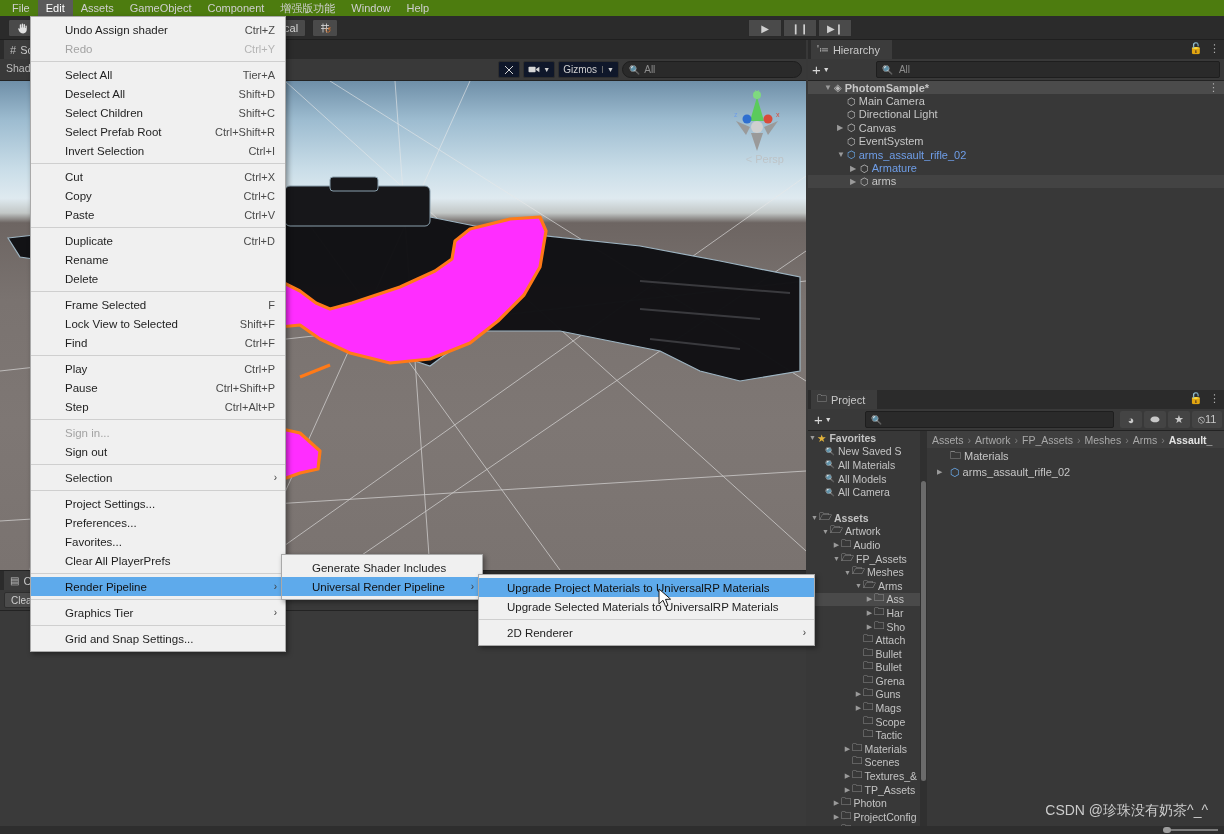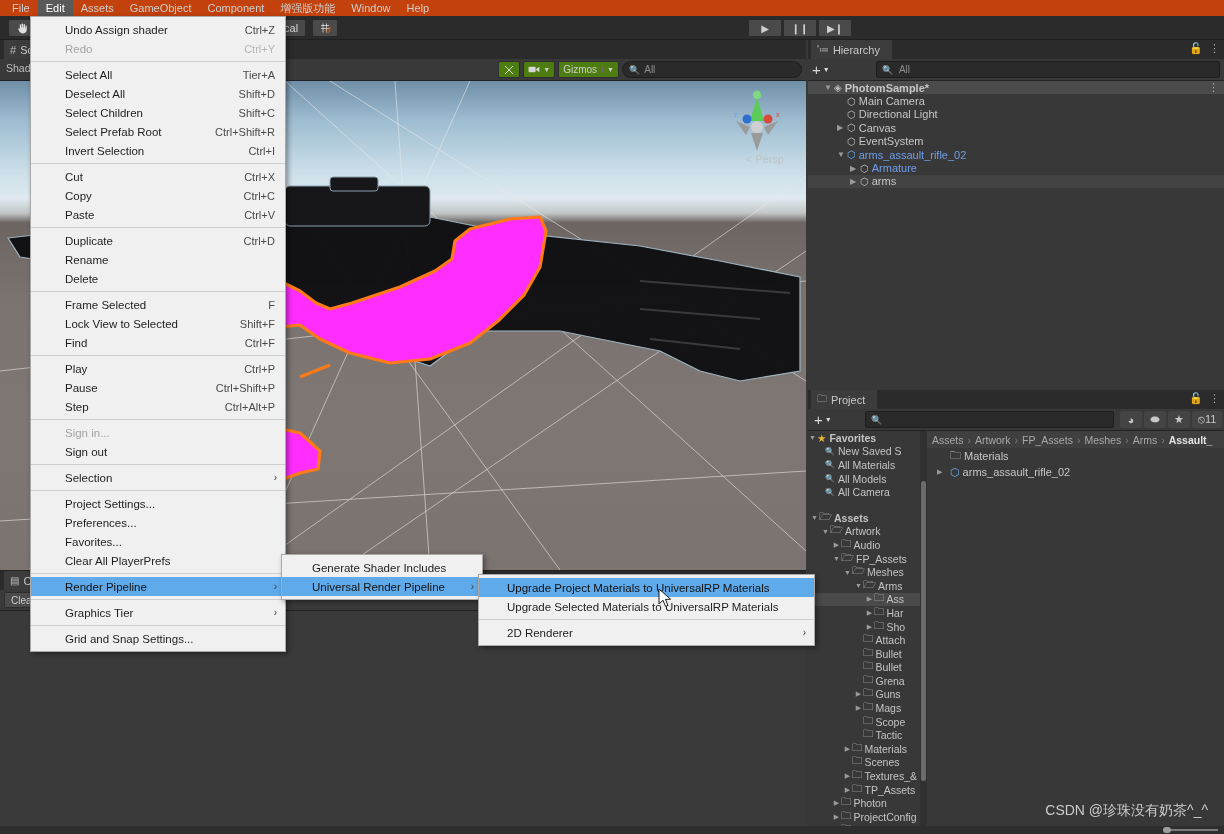--- a/index.html
+++ b/index.html
@@ -7,21 +7,21 @@
     width: 1224px; height: 834px;
     background: #383838;
     font-family: "Liberation Sans", sans-serif;
     overflow: hidden;
   }
   #root { position: relative; width: 1224px; height: 834px; }
 
   
   .menubar {
     position: absolute; left: 0; top: 0; width: 1224px; height: 16px;
-    background: #c2410c; display: flex; align-items: center;
+    background: #4d7c0f; display: flex; align-items: center;
     padding-left: 4px; font-size: 11px; color: #cfcfcf;
   }
   .menubar .mi { padding: 0 8px; height: 16px; line-height: 16px; white-space: nowrap; }
   .menubar .mi.active { background: #5a5a5a; color: #fff; }
 
   
   .toolbar {
     position: absolute; left: 0; top: 16px; width: 1224px; height: 24px;
     background: #2b2b2b; border-bottom: 1px solid #1f1f1f;
   }
@@ -52,21 +52,21 @@
     background: #3c3c3c; color: #c9c9c9; font-size: 11px;
     display: flex; align-items: center; gap: 4px;
   }
   .scene-toolbar {
     position: absolute; left: 0; top: 19px; width: 806px; height: 22px;
     background: #393939; border-bottom: 1px solid #232323;
     display: flex; align-items: center; justify-content: flex-end; gap: 3px;
     padding-right: 4px;
   }
   .st-btn {
-    height: 17px; min-width: 20px; background: #4d7c0f; border: 1px solid #2e2e2e;
+    height: 17px; min-width: 20px; background: #0f172a; border: 1px solid #2e2e2e;
     border-radius: 2px; color: #cfcfcf; font-size: 10px;
     display: flex; align-items: center; justify-content: center; padding: 0 4px;
   }
   .st-search {
     height: 17px; width: 180px; background: #2a2a2a; border: 1px solid #1e1e1e;
     border-radius: 9px; color: #8d8d8d; font-size: 10px;
     display: flex; align-items: center; padding-left: 6px; gap: 4px;
   }
   .viewport {
     position: absolute; left: 0; top: 41px; width: 806px; height: 489px;

